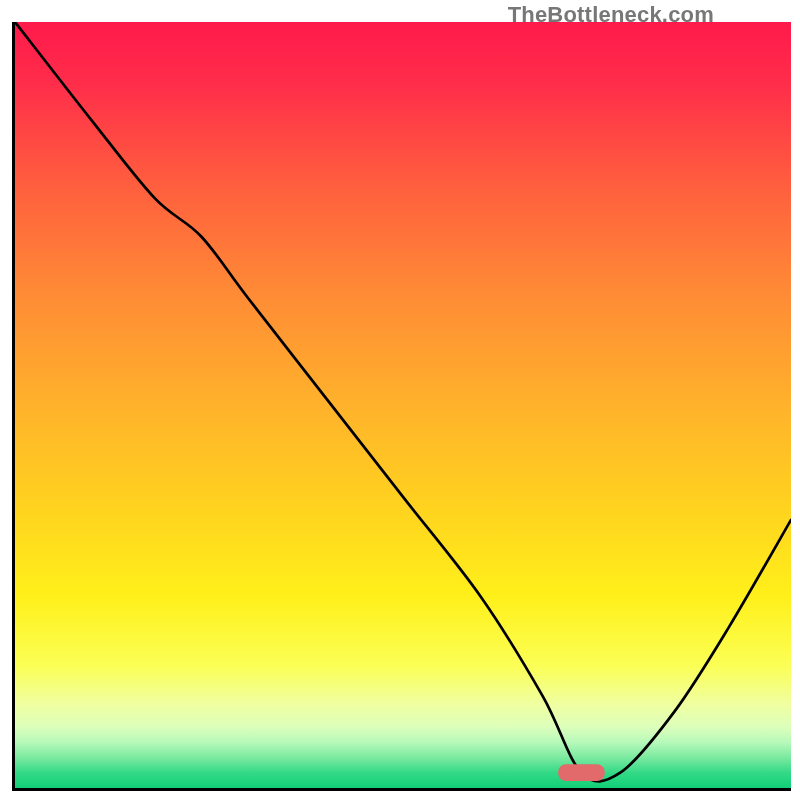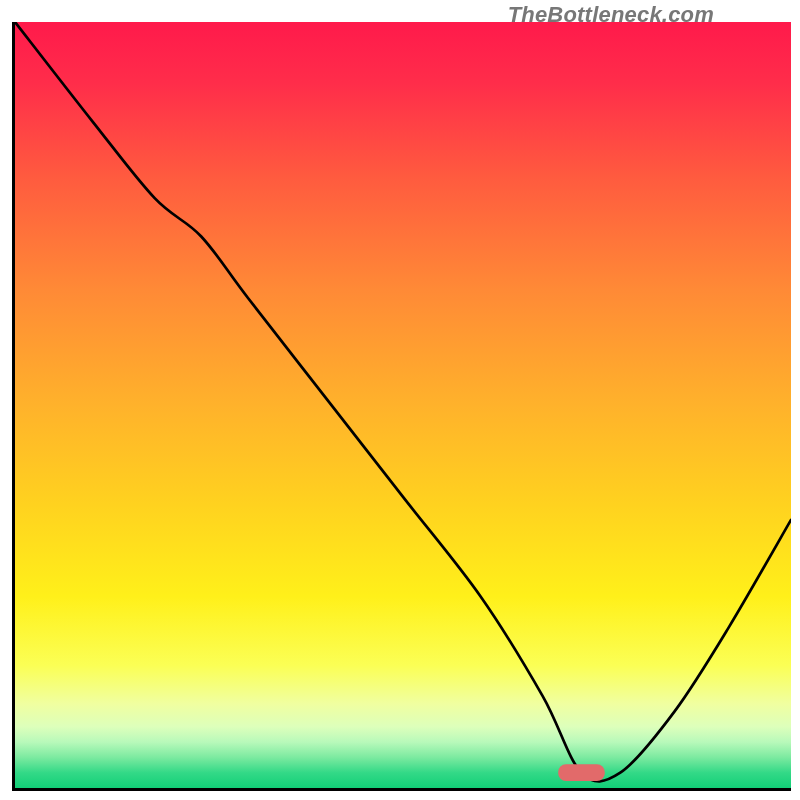--- a/index.html
+++ b/index.html
@@ -8,21 +8,20 @@
     width: 800px;
     height: 800px;
     background: #ffffff;
     font-family: Arial, Helvetica, sans-serif;
     overflow: hidden;
   }
   .frame {
     position: relative;
     width: 724px;
     height: 800px;
-    font-style: italic;
   }
   .watermark {
     position: absolute;
     top: 2px;
     right: 10px;
     color: #777777;
     font-size: 22px;
     font-weight: 600;
     letter-spacing: 0.2px;
     z-index: 50;

